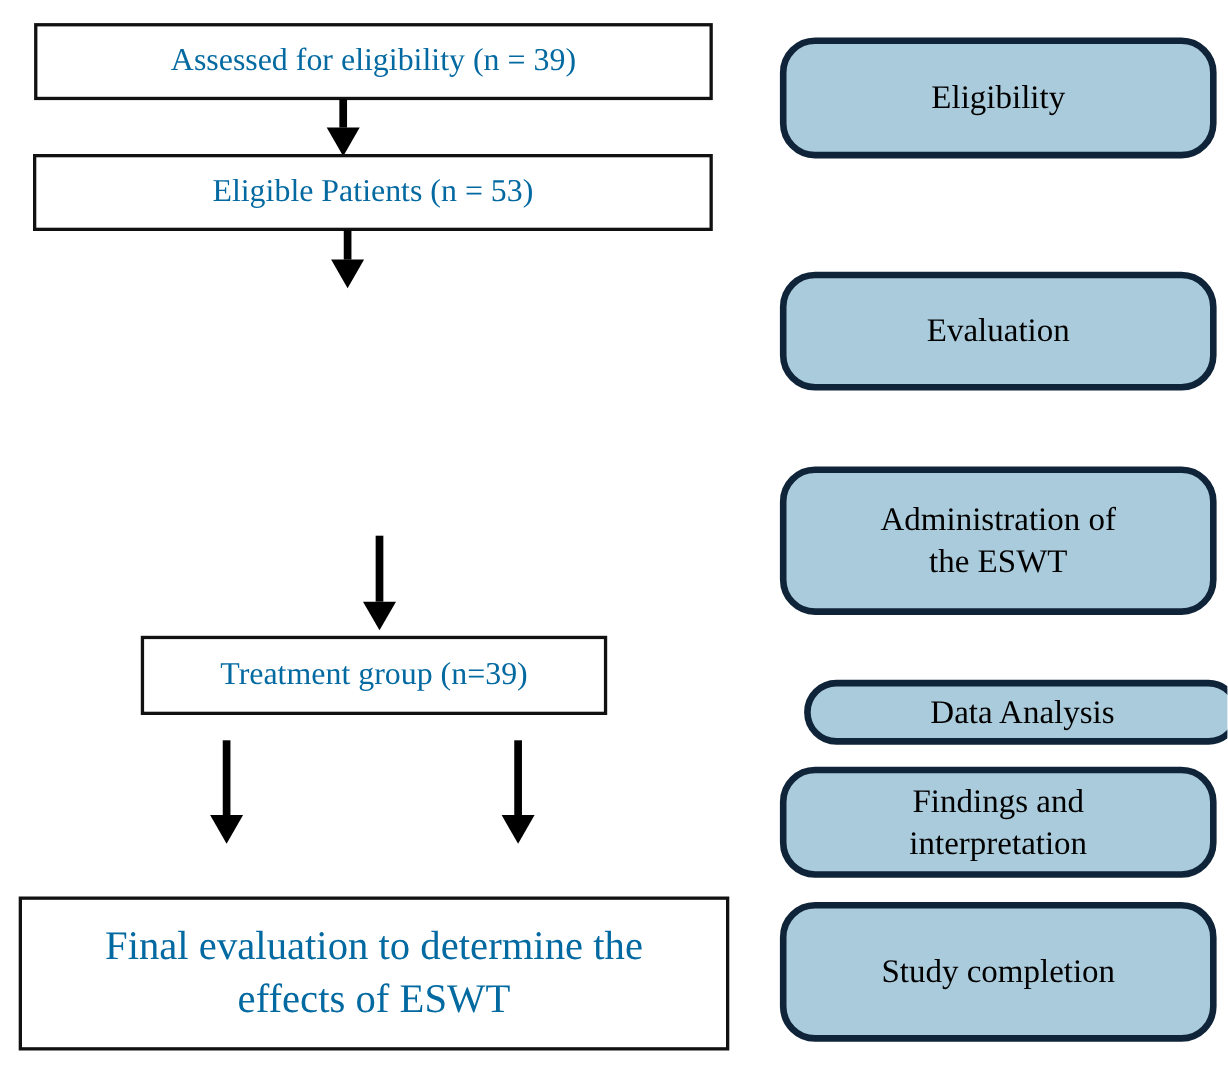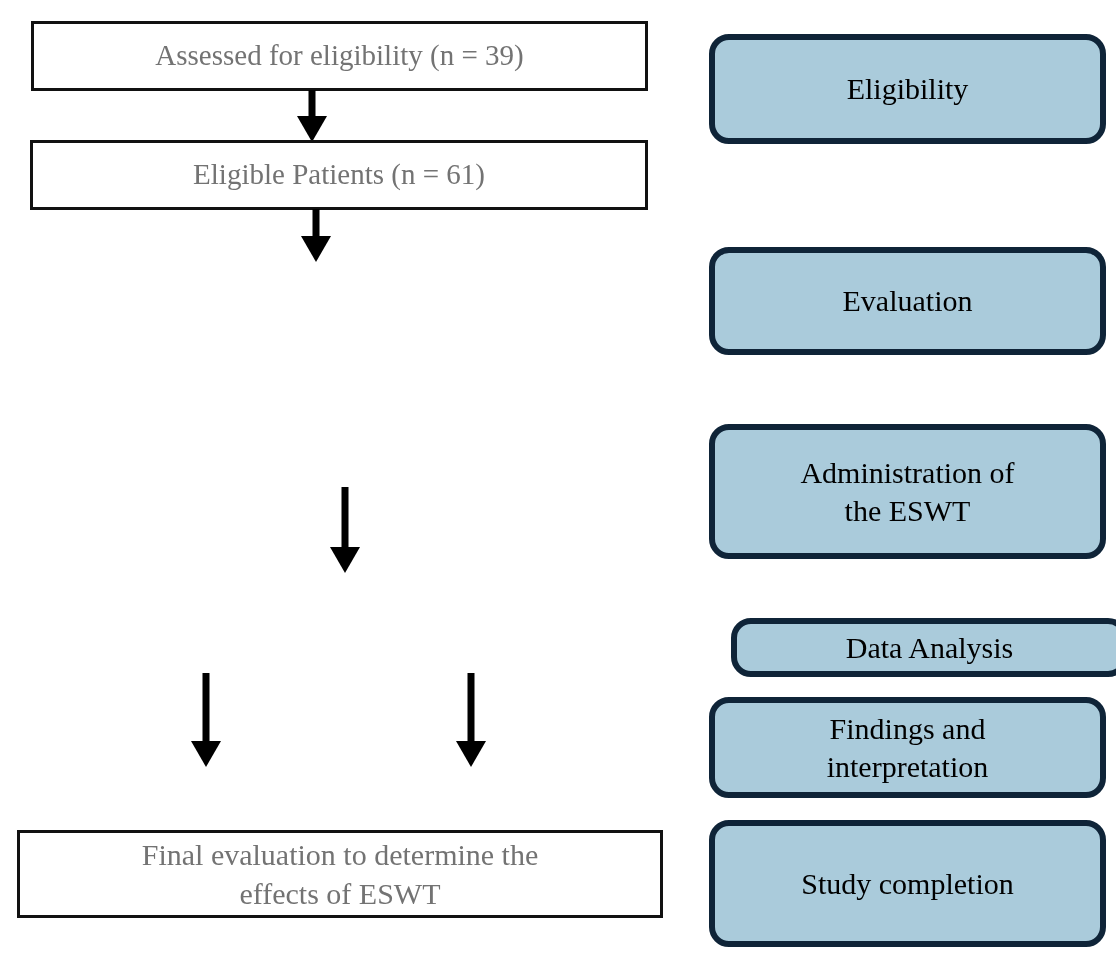--- a/index.html
+++ b/index.html
@@ -19,34 +19,34 @@
   
   .flow-box {
     position: absolute;
     box-sizing: border-box;
     background: #ffffff;
     border: 3px solid #111111;
     display: flex;
     align-items: center;
     justify-content: center;
     text-align: center;
-    color: #737373;
+    color: #0369a1;
     line-height: 1.30;
     padding: 4px 10px;
   }
   .flow-box .txt {
     display: block;
     white-space: pre-line;
   }
 
   #box-assessed   { left: 31px;  top: 21px;  width: 617px; height: 70px;  font-size: 29px; }
   #box-eligible   { left: 30px;  top: 140px; width: 618px; height: 70px;  font-size: 29px; }
   #box-evaluation { left: 27px;  top: 286px; width: 621px; height: 195px; font-size: 29px; }
   #box-treatment  { left: 128px; top: 578px; width: 424px; height: 72px;  font-size: 29px; }
-  #box-final      { left: 17px;  top: 815px; width: 646px; height: 88px; font-size: 30px; margin-top: 15px; }
+  #box-final      { left: 17px;  top: 815px; width: 646px; height: 140px; font-size: 37px; }
 
   
   .arrow { position: absolute; }
   .arrow .shaft {
     position: absolute;
     left: 50%;
     top: 0;
     transform: translateX(-50%);
     width: 7px;
     background: #000000;
@@ -75,21 +75,21 @@
   #arrow-5 .shaft { height: 68px; }
 
   
   .stage-box {
     position: absolute;
     box-sizing: border-box;
     left: 709px;
     width: 397px;
     background: #aacbdb;
     border: 6px solid #0f2438;
-    border-radius: 20px;
+    border-radius: 32px;
     display: flex;
     align-items: center;
     justify-content: center;
     text-align: center;
     color: #000000;
     font-size: 30px;
     line-height: 1.25;
     padding: 2px 12px;
   }
   .stage-box .txt { display: block; white-space: pre-line; }
@@ -109,34 +109,37 @@
   <div class="flow-box" id="box-assessed">
     <span class="txt">Assessed for eligibility (n = 39)</span>
   </div>
 
   <div class="arrow" id="arrow-1">
     <span class="shaft"></span>
     <span class="head"></span>
   </div>
 
   <div class="flow-box" id="box-eligible">
-    <span class="txt">Eligible Patients (n = 61)</span>
+    <span class="txt">Eligible Patients (n = 53)</span>
   </div>
 
   <div class="arrow" id="arrow-2">
     <span class="shaft"></span>
     <span class="head"></span>
   </div>
 
 
   <div class="arrow" id="arrow-3">
     <span class="shaft"></span>
     <span class="head"></span>
   </div>
 
+  <div class="flow-box" id="box-treatment">
+    <span class="txt">Treatment group (n=39)</span>
+  </div>
 
   <div class="arrow" id="arrow-4">
     <span class="shaft"></span>
     <span class="head"></span>
   </div>
 
   <div class="arrow" id="arrow-5">
     <span class="shaft"></span>
     <span class="head"></span>
   </div>

